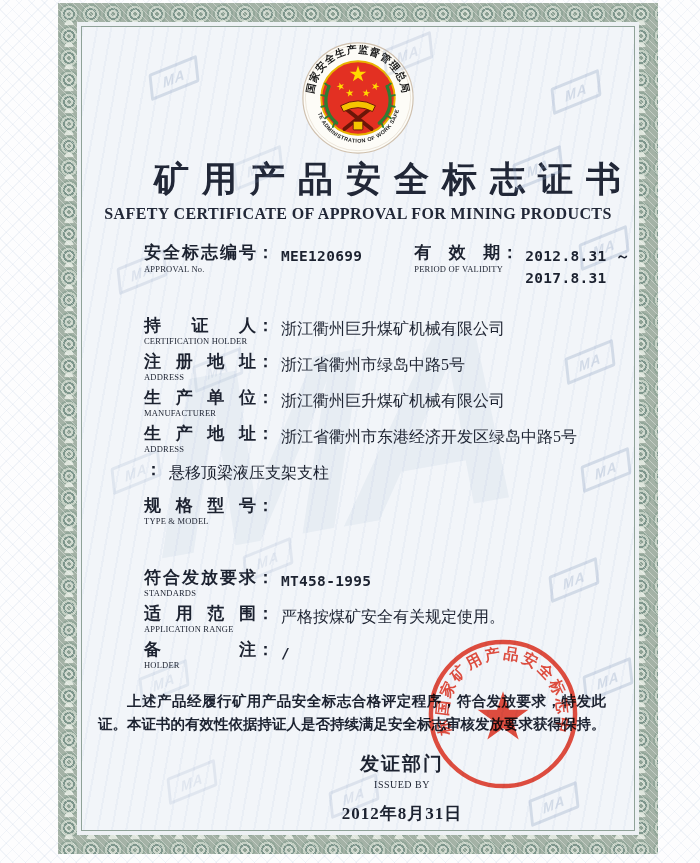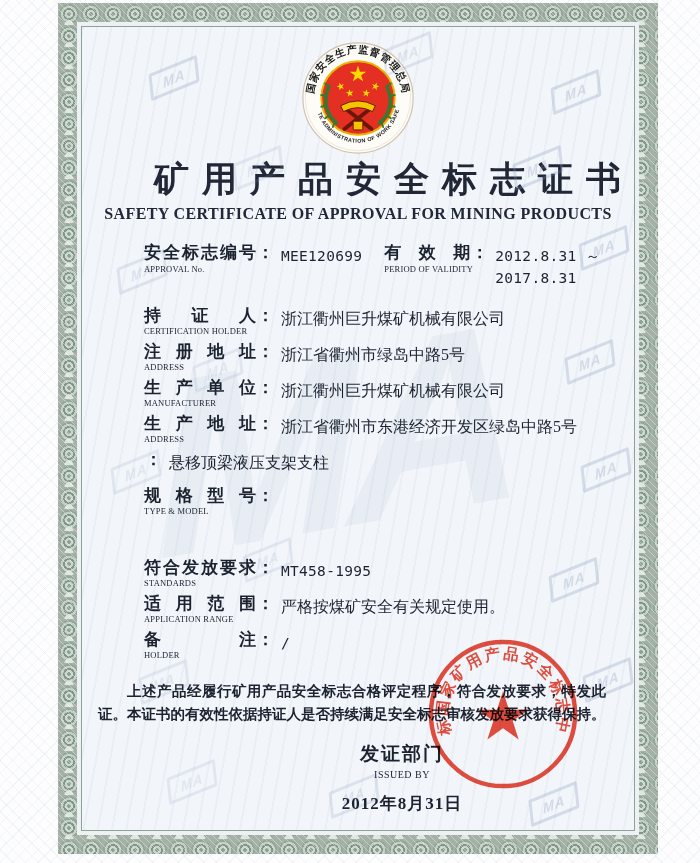--- a/index.html
+++ b/index.html
@@ -60,22 +60,22 @@
   
   .fields{position:relative;padding:21px 0 0 62px;z-index:2;}
   .row{display:flex;align-items:flex-start;margin-bottom:3px;min-height:33px;}
   .lbl{width:112px;flex:none;}
   .zh{display:block;font-size:17px;font-weight:700;line-height:1.1;
       text-align:justify;text-align-last:justify;}
   .en{display:block;font-size:8.5px;letter-spacing:.2px;margin-top:1px;white-space:nowrap;font-weight:400;}
   .colon{flex:none;font-size:17px;font-weight:700;margin:0 7px 0 1px;line-height:1.1;}
   .val{font-size:16px;font-weight:500;line-height:1.4;max-width:372px;padding-top:1px;}
   .val.mono{font-family:"DejaVu Sans Mono","Liberation Mono",monospace;
-            font-size:14.5px;font-weight:400;letter-spacing:.3px;padding-top:2px;line-height:1.5;}
-  .row-top{display:flex;margin-bottom:17px;}
+            font-size:14.5px;font-weight:700;letter-spacing:.3px;padding-top:2px;line-height:1.5;}
+  .row-top{display:flex;margin-bottom:27px;gap:30px;}
   .fld{display:flex;align-items:flex-start;}
   .fld-validity{margin-left:22px;}
   .fld-validity .lbl{width:86px;}
   .gap-before{margin-top:20px;}
   
   .statement{
     position:relative;z-index:2;
     margin:16px 28px 0 16px;font-size:14.5px;font-weight:600;line-height:1.58;
     text-indent:2em;text-align:justify;
   }

